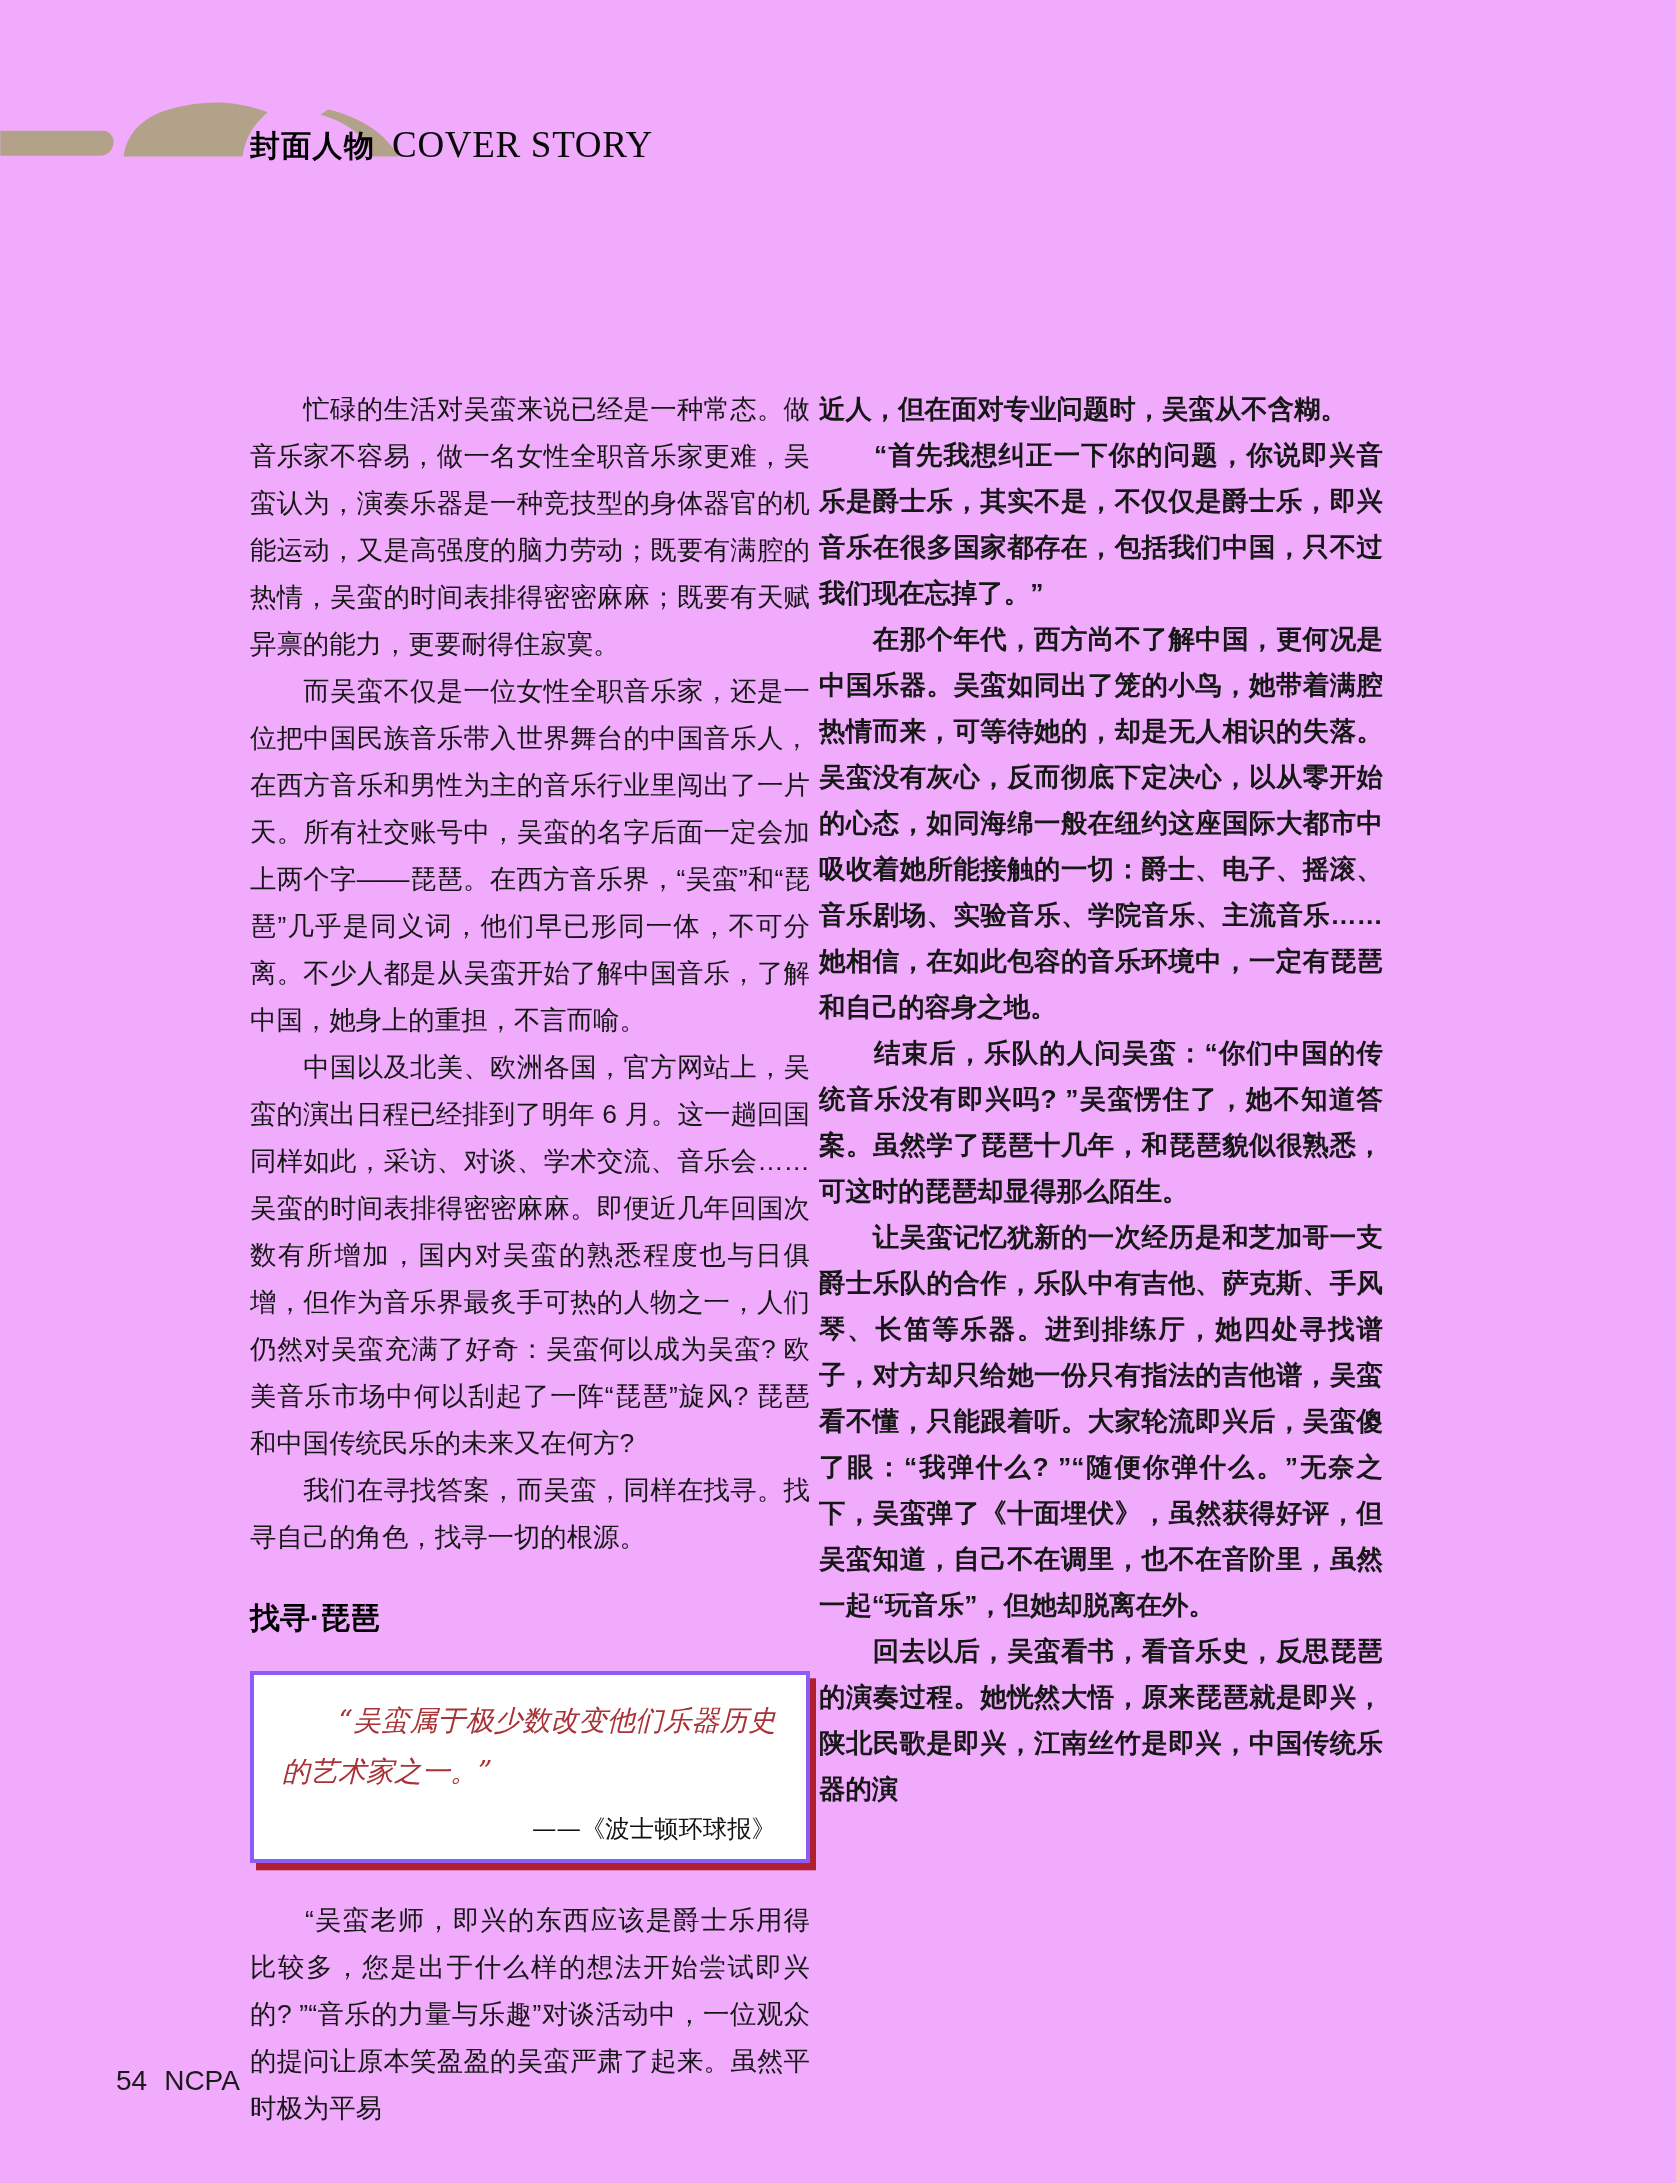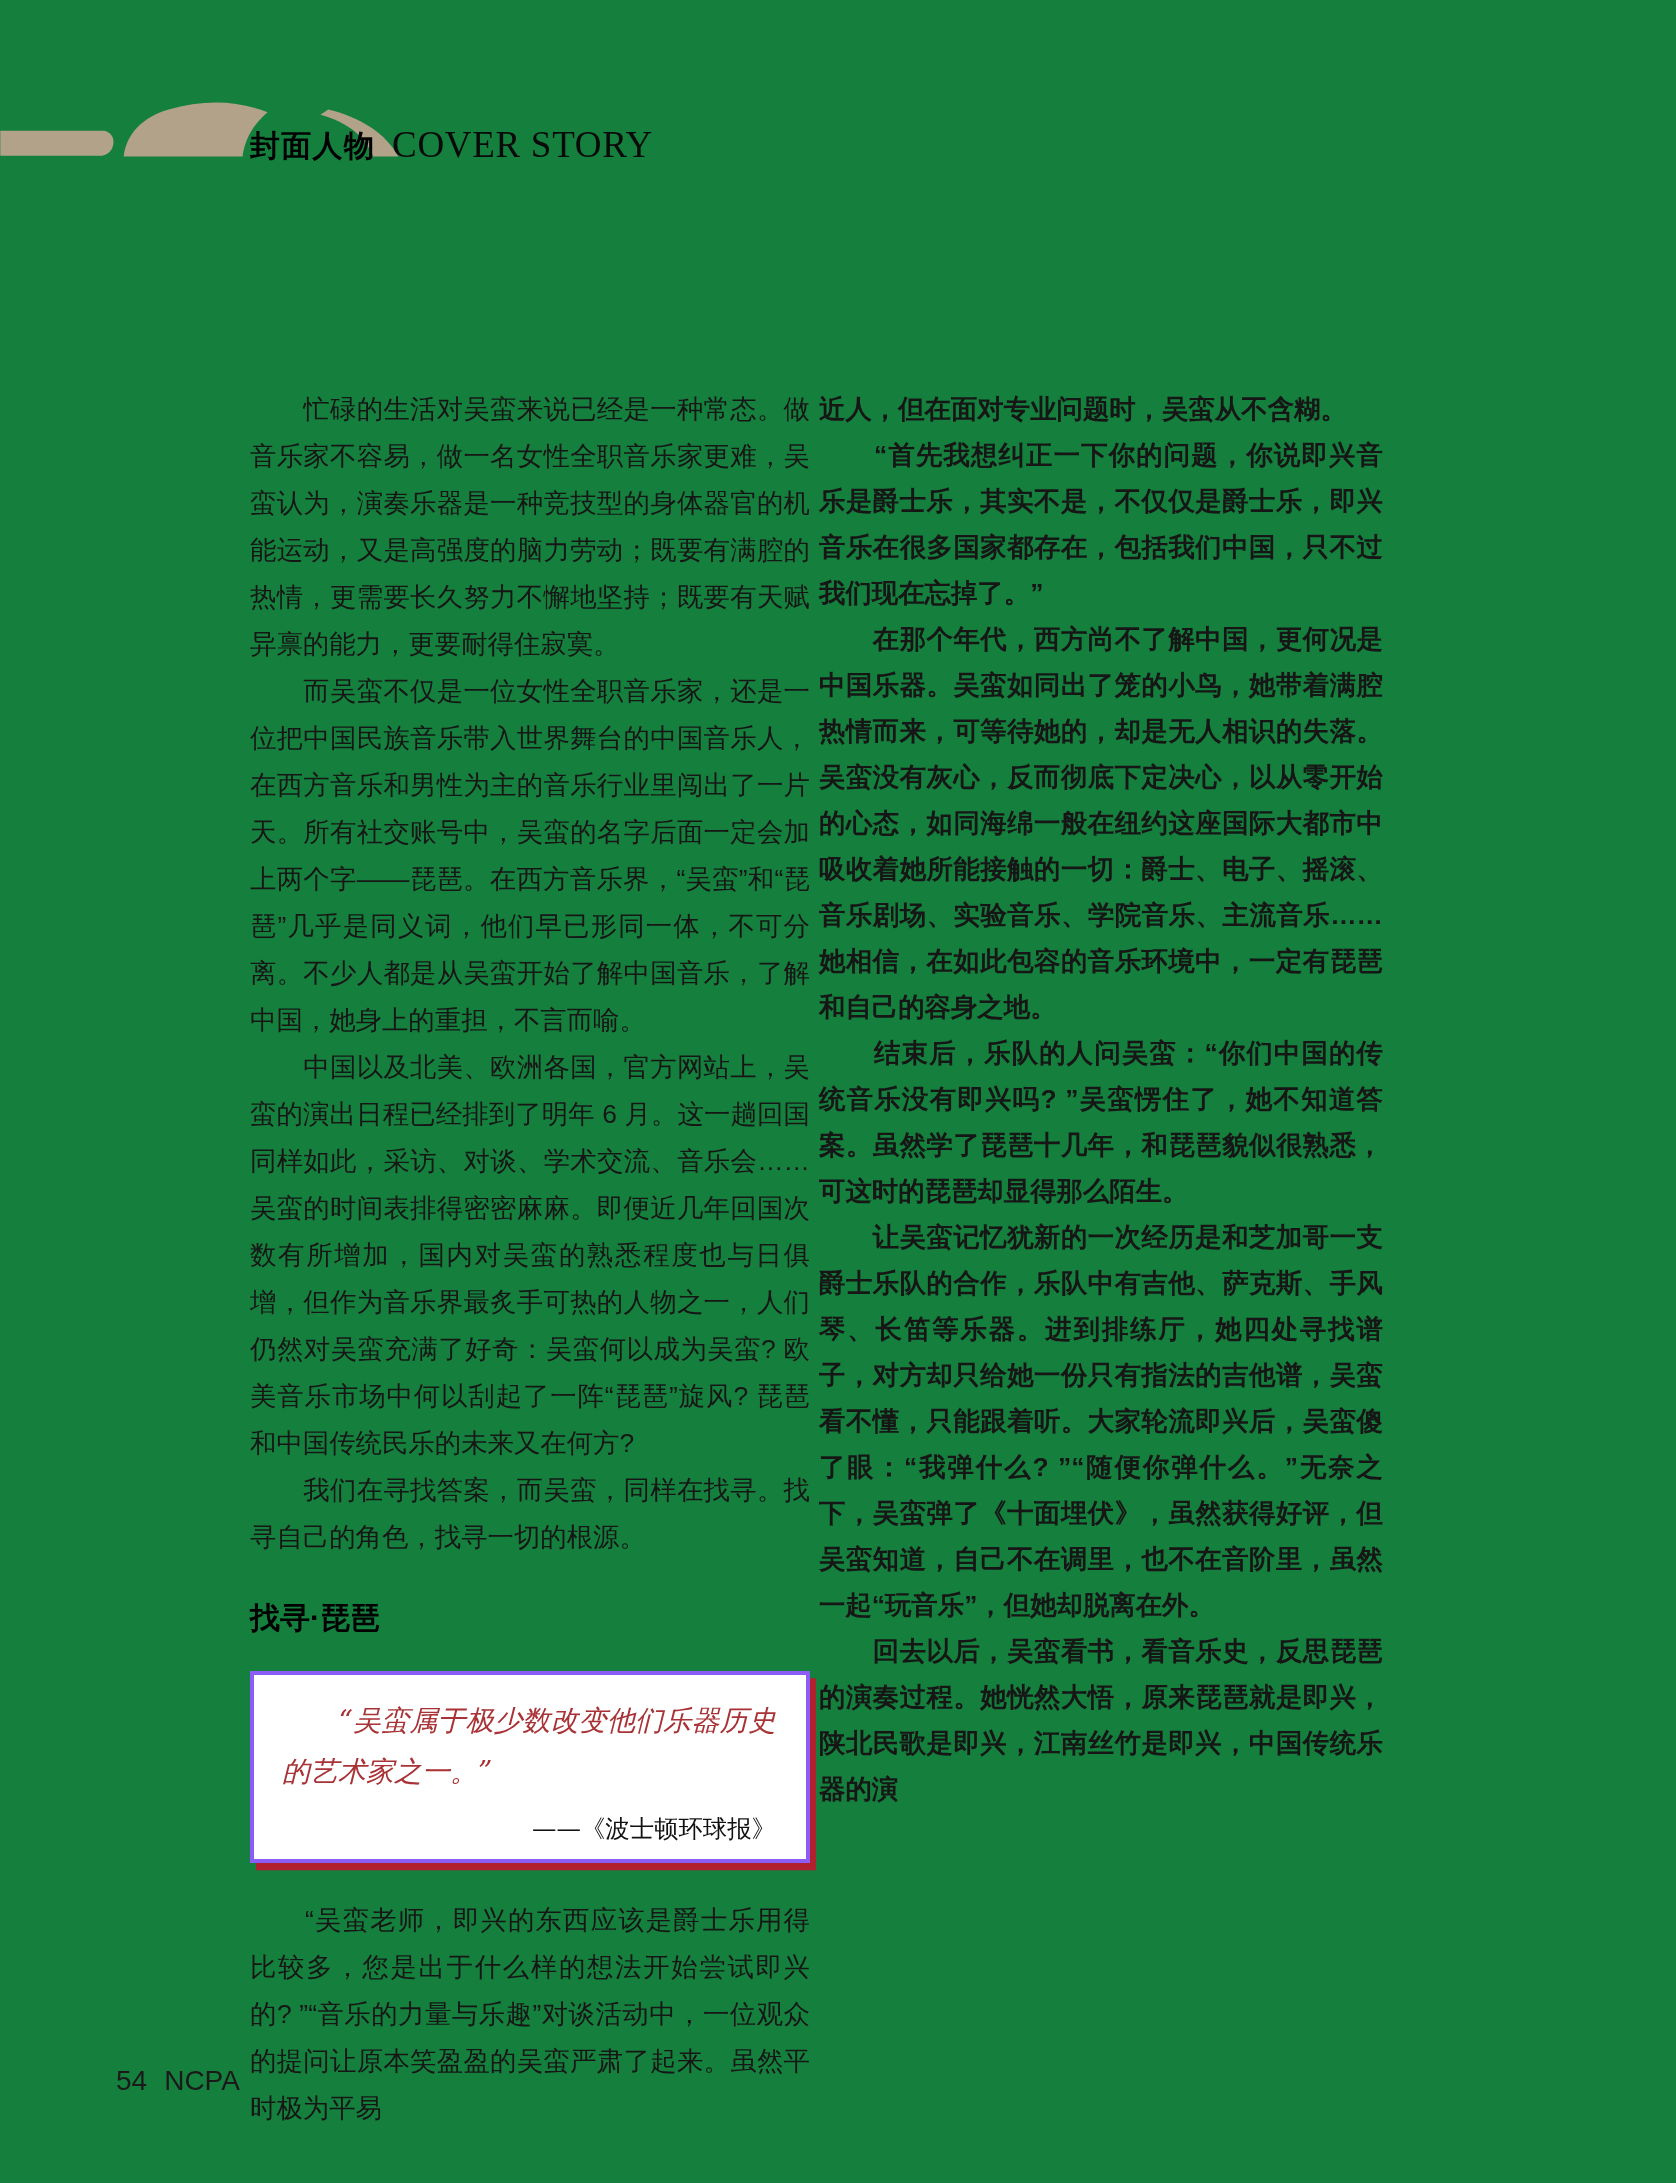--- a/index.html
+++ b/index.html
@@ -1,20 +1,20 @@
 <!DOCTYPE html>
 <html style="--accent-red: #b1202e;font-size:10.6px"><head>
 <meta charset="utf-8">
 <style>
   html, body { margin: 0; padding: 0; background: #e8e8e8; }
   .page {
     position: relative;
     width: 1676px;
     height: 2183px;
-    background: #15803d;
+    background: #f0abfc;
     overflow: hidden;
     font-family: "Liberation Sans", sans-serif;
     color: #151515;
   }
 
   
   .header-graphic {
     position: absolute;
     left: 0;
     top: 99px;
@@ -112,21 +112,21 @@
   <svg class="header-graphic" viewBox="0 0 640 100" xmlns="http://www.w3.org/2000/svg" aria-hidden="true">
     <path fill="#b3a28a" d="M0,48 L158,48 C170,51 174,62 170,73 C167,81 160,86 150,86 L0,86 Z"></path>
     <path fill="#b3a28a" d="M187,87 C191,53 215,28 255,16 C305,2 353,0 405,20 C383,39 371,60 367,87 Z"></path>
     <path fill="#b3a28a" d="M497,16 C546,28 584,52 603,87 L565,87 C552,57 528,36 485,24 Z"></path>
   </svg>
   <div class="header-zh">封面人物</div>
   <div class="header-en">COVER STORY</div>
 
   <div class="col col-left">
     <div>
-        <p class="para">　　忙碌的生活对吴蛮来说已经是一种常态。做音乐家不容易，做一名女性全职音乐家更难，吴蛮认为，演奏乐器是一种竞技型的身体器官的机能运动，又是高强度的脑力劳动；既要有满腔的热情，更需要长久努力不懈地坚持；既要有天赋异禀的能力，更要耐得住寂寞。</p>
+        <p class="para">　　忙碌的生活对吴蛮来说已经是一种常态。做音乐家不容易，做一名女性全职音乐家更难，吴蛮认为，演奏乐器是一种竞技型的身体器官的机能运动，又是高强度的脑力劳动；既要有满腔的热情，吴蛮的时间表排得密密麻麻；既要有天赋异禀的能力，更要耐得住寂寞。</p>
         <p class="para">　　而吴蛮不仅是一位女性全职音乐家，还是一位把中国民族音乐带入世界舞台的中国音乐人，在西方音乐和男性为主的音乐行业里闯出了一片天。所有社交账号中，吴蛮的名字后面一定会加上两个字——琵琶。在西方音乐界，“吴蛮”和“琵琶”几乎是同义词，他们早已形同一体，不可分离。不少人都是从吴蛮开始了解中国音乐，了解中国，她身上的重担，不言而喻。</p>
         <p class="para">　　中国以及北美、欧洲各国，官方网站上，吴蛮的演出日程已经排到了明年 6 月。这一趟回国同样如此，采访、对谈、学术交流、音乐会……吴蛮的时间表排得密密麻麻。即便近几年回国次数有所增加，国内对吴蛮的熟悉程度也与日俱增，但作为音乐界最炙手可热的人物之一，人们仍然对吴蛮充满了好奇：吴蛮何以成为吴蛮? 欧美音乐市场中何以刮起了一阵“琵琶”旋风? 琵琶和中国传统民乐的未来又在何方?</p>
         <p class="para">　　我们在寻找答案，而吴蛮，同样在找寻。找寻自己的角色，找寻一切的根源。</p>
       </div>
 
     <h2 class="section-heading">找寻·琵琶</h2>
 
     <div class="quote-box">
       <p class="quote-text" style="color: rgb(168, 50, 54);">　　“吴蛮属于极少数改变他们乐器历史的艺术家之一。”</p>
       <p class="quote-attr">——《波士顿环球报》</p>

